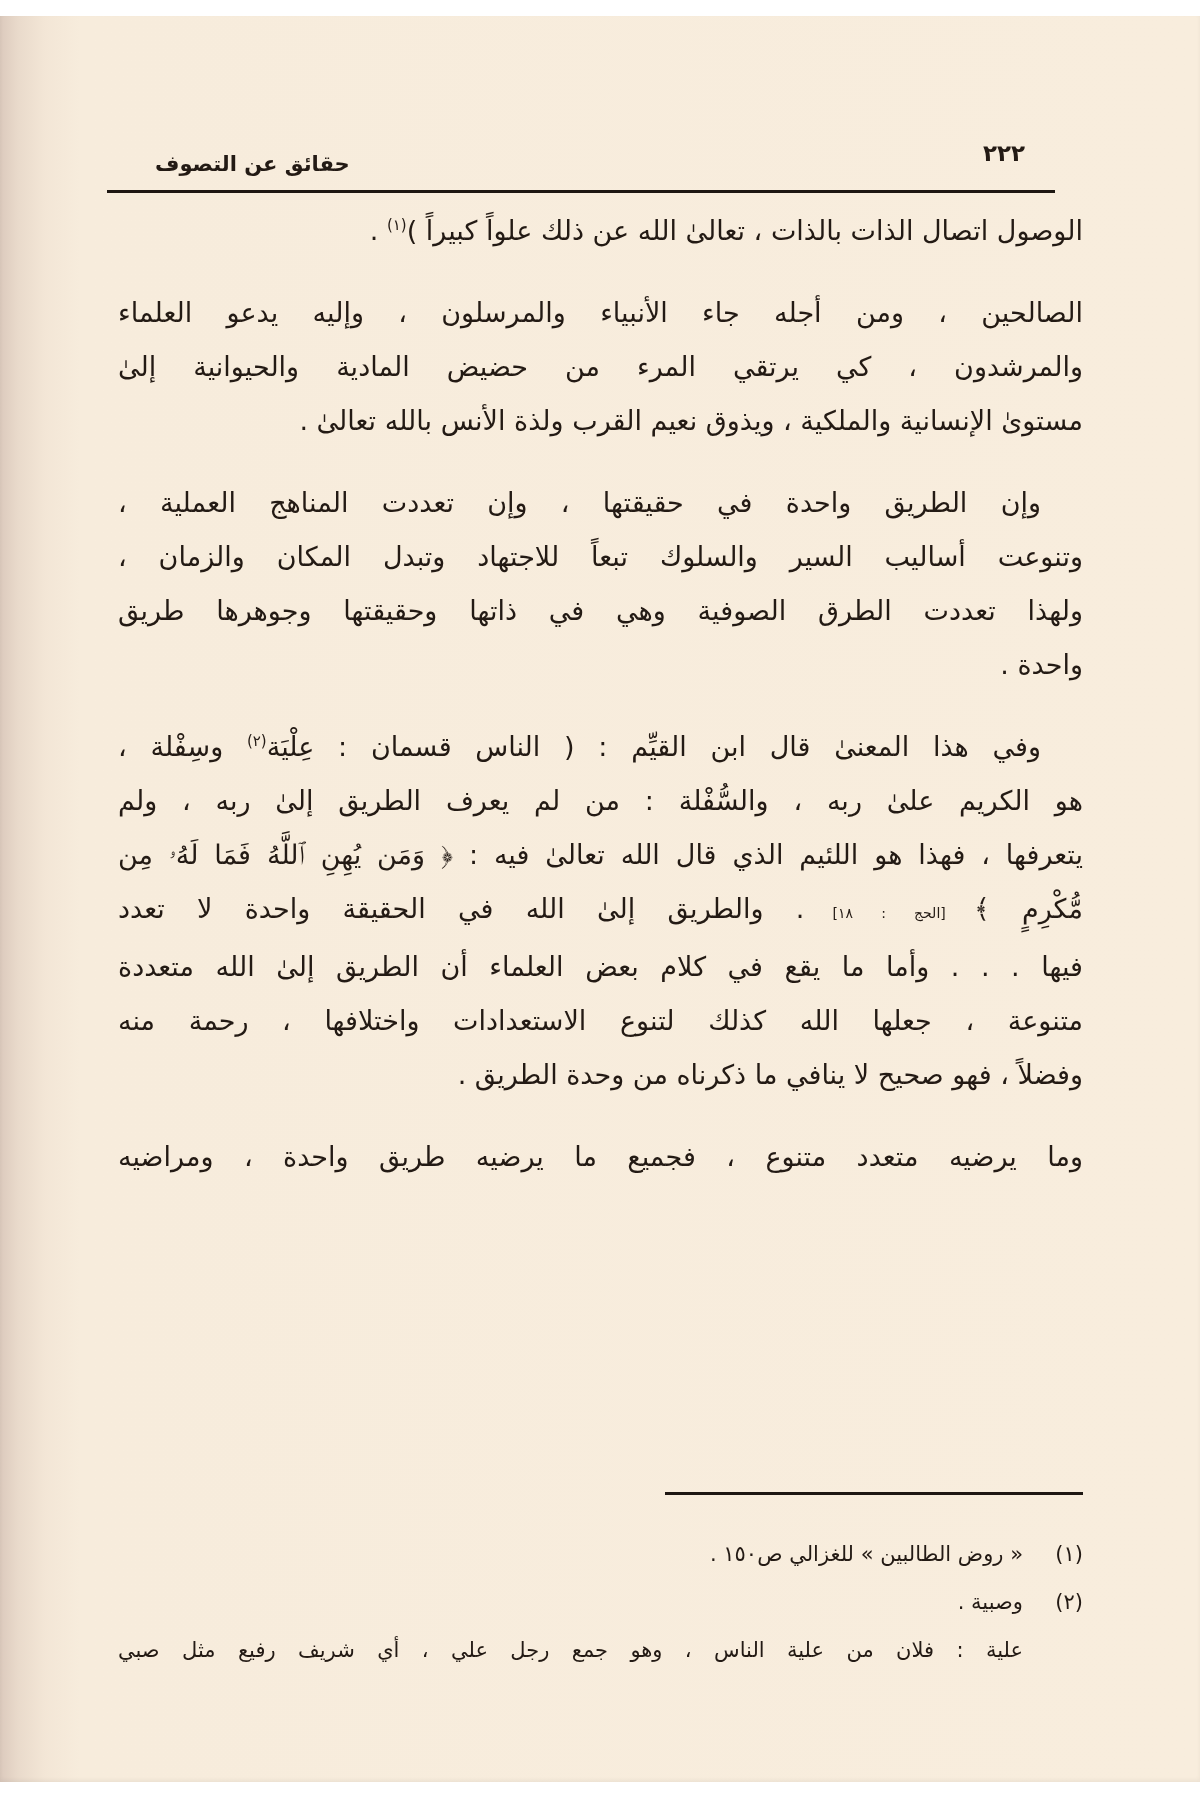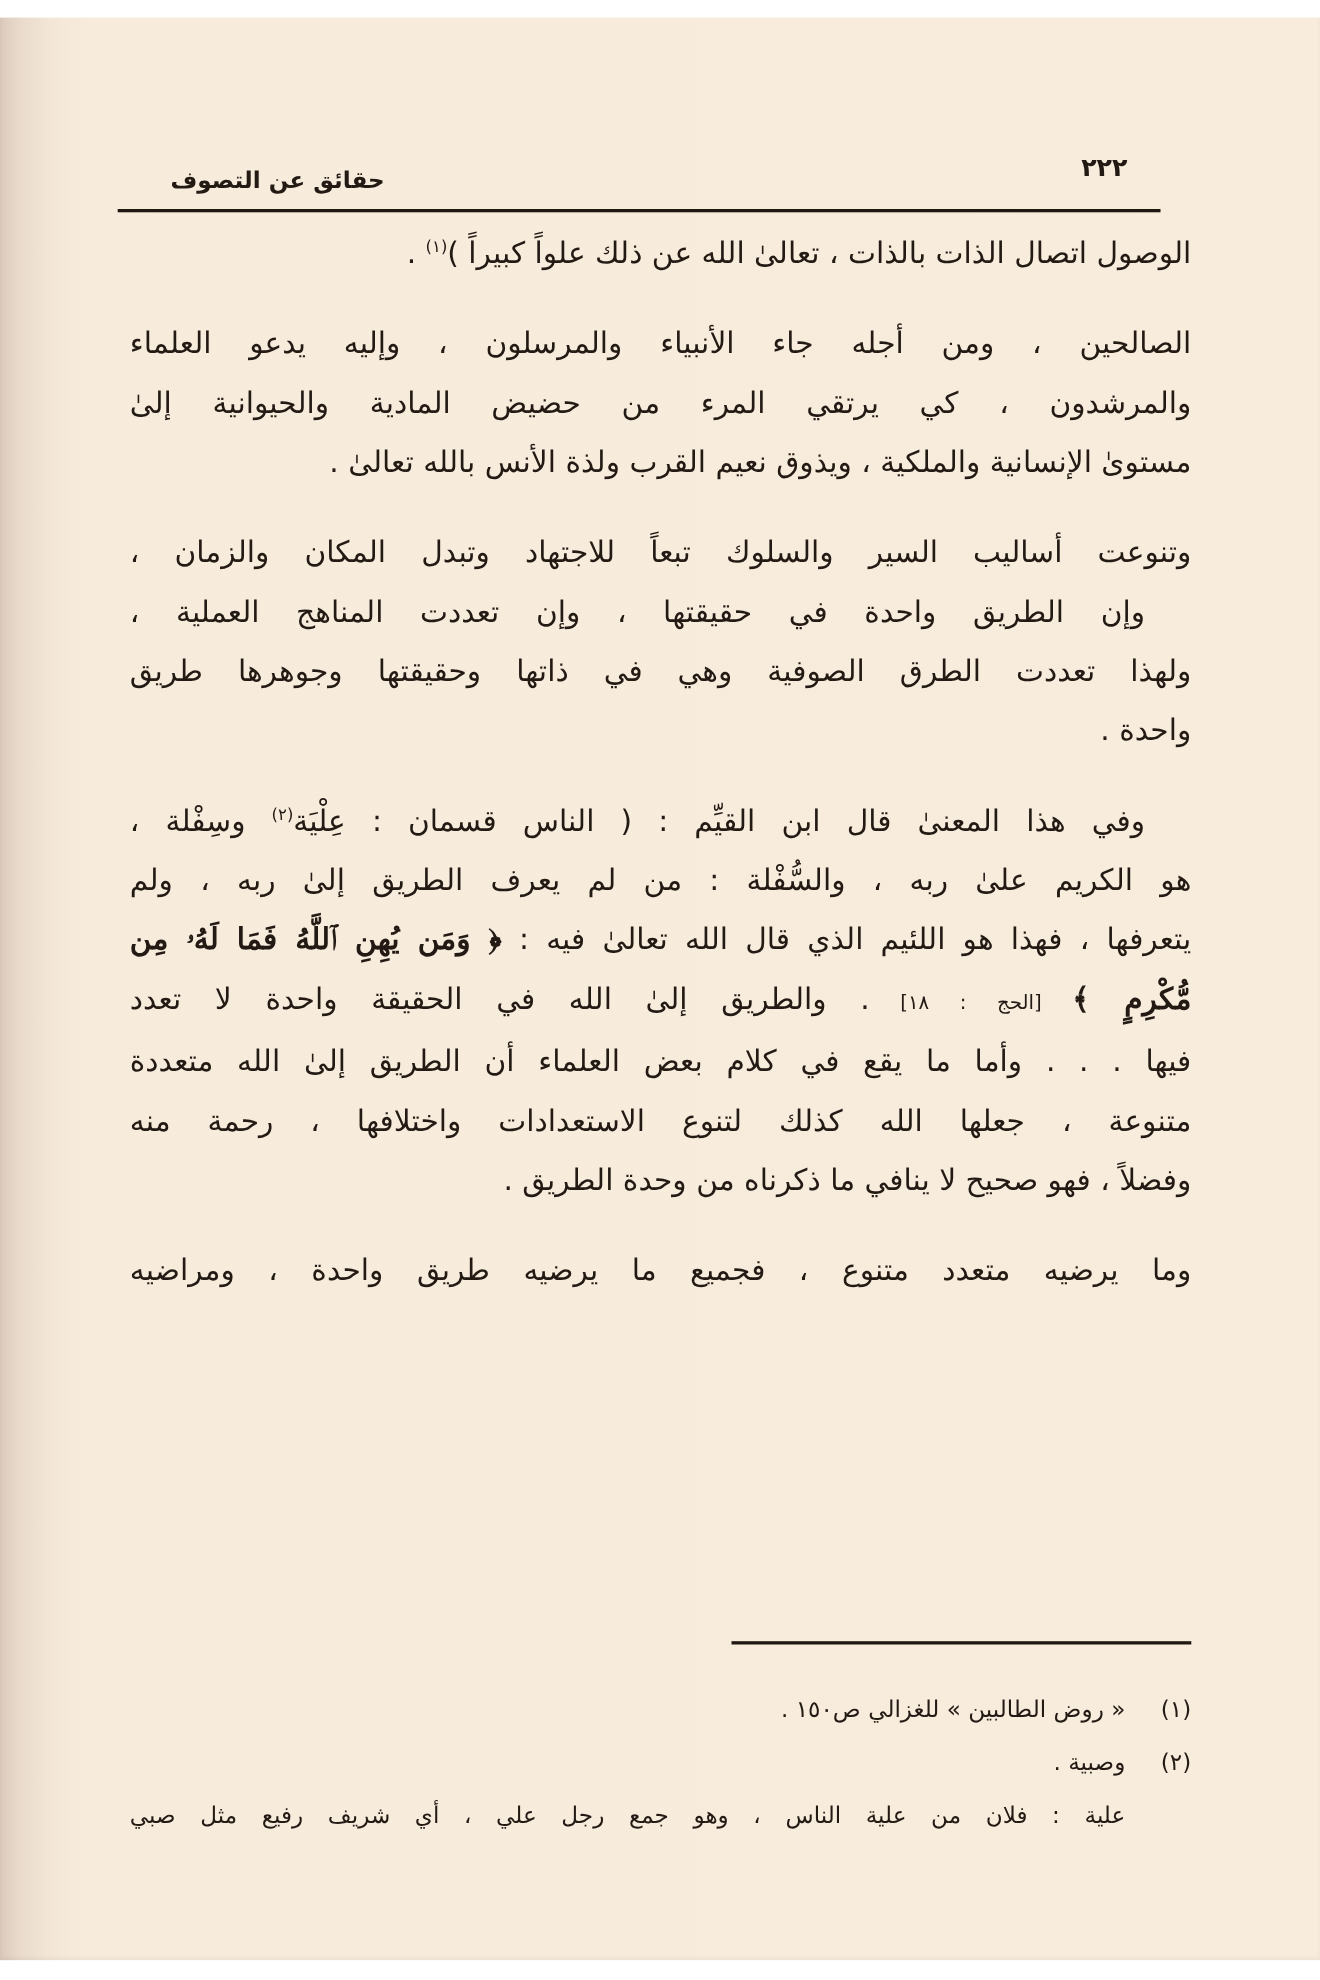--- a/index.html
+++ b/index.html
@@ -83,24 +83,24 @@
     .line.indent {
       padding-right: 42px;
     }
     sup.fn {
       font-size: 15px;
       vertical-align: super;
       line-height: 0;
     }
     .quran {
       font-family: "DejaVu Serif", serif;
-      font-weight: bold;
+      font-weight: normal;
     }
     .ref {
-      font-size: 18px;
+      font-size: 14px;
     }
     .footnote-rule {
       position: absolute;
       left: 665px;
       top: 1476px;
       width: 418px;
       height: 3px;
       background: #1e1712;
     }
     .footnotes {
@@ -149,22 +149,22 @@
         <span class="line last"><span>الوصول اتصال الذات بالذات ، تعالىٰ الله عن ذلك علواً كبيراً )</span><sup class="fn">(١)</sup><span> .</span></span>
       </p>
 
       <p>
         <span class="line">الصالحين ، ومن أجله جاء الأنبياء والمرسلون ، وإليه يدعو العلماء</span>
         <span class="line">والمرشدون ، كي يرتقي المرء من حضيض المادية والحيوانية إلىٰ</span>
         <span class="line last">مستوىٰ الإنسانية والملكية ، ويذوق نعيم القرب ولذة الأنس بالله تعالىٰ .</span>
       </p>
 
       <p>
+        <span class="line indent">وإن الطريق واحدة في حقيقتها ، وإن تعددت المناهج العملية ،</span>
         <span class="line">وتنوعت أساليب السير والسلوك تبعاً للاجتهاد وتبدل المكان والزمان ،</span>
-        <span class="line indent">وإن الطريق واحدة في حقيقتها ، وإن تعددت المناهج العملية ،</span>
         <span class="line">ولهذا تعددت الطرق الصوفية وهي في ذاتها وحقيقتها وجوهرها طريق</span>
         <span class="line last">واحدة .</span>
       </p>
 
       <p>
         <span class="line indent"><span>وفي هذا المعنىٰ قال ابن القيِّم : ( الناس قسمان : عِلْيَة</span><sup class="fn">(٢)</sup><span> وسِفْلة ،</span></span>
         <span class="line">هو الكريم علىٰ ربه ، والسُّفْلة : من لم يعرف الطريق إلىٰ ربه ، ولم</span>
         <span class="line"><span>يتعرفها ، فهذا هو اللئيم الذي قال الله تعالىٰ فيه : </span><span class="quran">﴿ وَمَن يُهِنِ ٱللَّهُ فَمَا لَهُۥ مِن</span></span>
         <span class="line"><span class="quran">مُّكْرِمٍ ﴾</span><span class="ref"> [الحج : ١٨] </span><span>. والطريق إلىٰ الله في الحقيقة واحدة لا تعدد</span></span>
         <span class="line">فيها . . . وأما ما يقع في كلام بعض العلماء أن الطريق إلىٰ الله متعددة</span>

